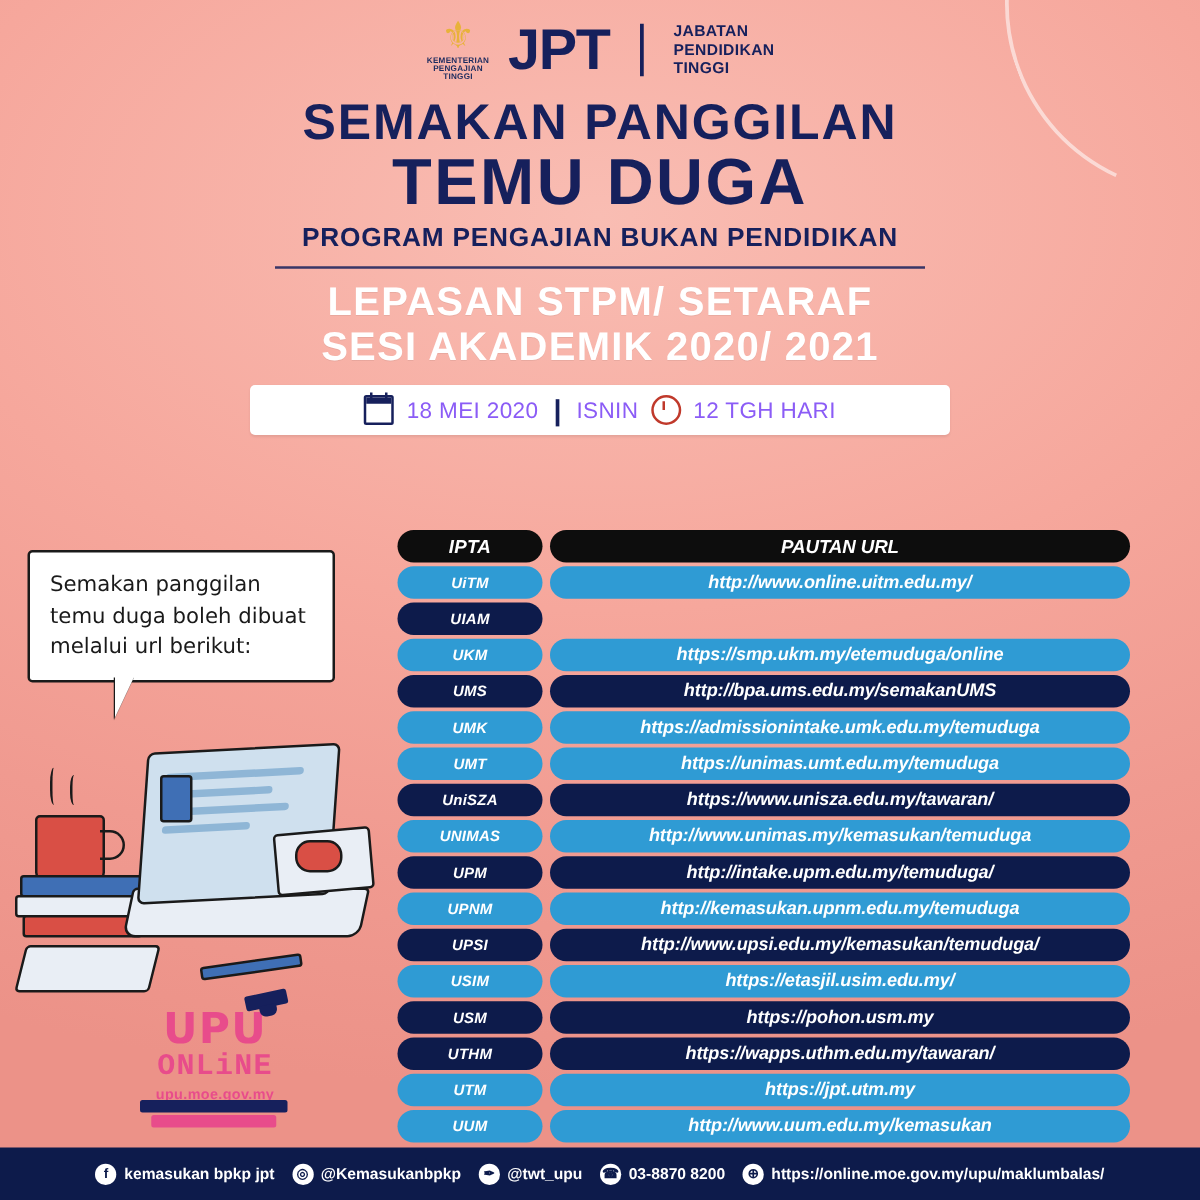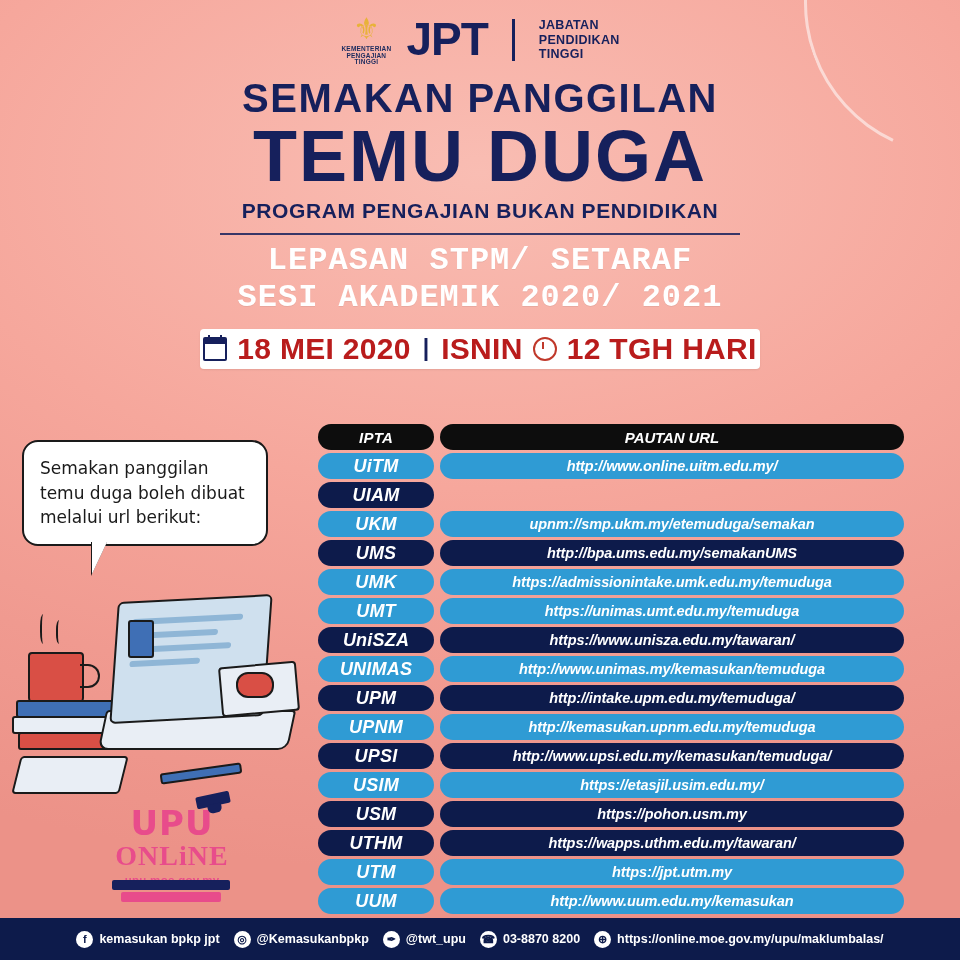--- a/index.html
+++ b/index.html
@@ -117,21 +117,21 @@
     margin-top: 12px;
   }
   .t-semakan {
     font-size: 40px;
     font-weight: bold;
     color: #16205c;
     letter-spacing: 1.5px;
     line-height: 1;
   }
   .t-temuduga {
-    font-size: 72px;
+    font-size: 52px;
     font-weight: bold;
     color: #16205c;
     letter-spacing: 2px;
     line-height: 1.02;
     margin-top: 2px;
   }
   .t-program {
     font-size: 21px;
     font-weight: bold;
     color: #16205c;
@@ -145,40 +145,39 @@
     margin: 10px auto 8px auto;
     opacity: .85;
   }
   .t-lepasan, .t-sesi {
     font-size: 32px;
     font-weight: bold;
     color: #ffffff;
     letter-spacing: 1px;
     line-height: 1.15;
     text-shadow: 0 1px 0 rgba(0,0,0,.06);
-    font-family: Liberation Mono, monospace;
   }
 
   
   .datebar {
     width: 560px;
     margin: 12px auto 0 auto;
     background: #ffffff;
     border-radius: 4px;
     height: 40px;
     display: flex;
     align-items: center;
     justify-content: center;
     gap: 10px;
     box-shadow: 0 1px 2px rgba(0,0,0,.08);
   }
   .datebar .dtext {
-    font-size: 30px;
-    font-weight: bold;
-    color: #b91c1c;
+    font-size: 18px;
+    font-weight: normal;
+    color: #8b5cf6;
     letter-spacing: .3px;
   }
   .datebar .sep {
     font-size: 23px;
     color: #16205c;
     font-weight: bold;
     margin: 0 2px;
   }
   .ico {
     display: inline-block;
@@ -236,21 +235,21 @@
     background: #0d0d0d;
     color: #ffffff;
     font-weight: bold;
     font-size: 15px;
   }
   .cell {
     display: flex;
     align-items: center;
     justify-content: center;
     border-radius: 13px;
-    font-size: 18px;
+    font-size: 12px;
     line-height: 1;
     overflow: hidden;
     white-space: nowrap;
   }
   .c-ipta {
     width: 116px;
     font-weight: bold;
     color: #ffffff;
     letter-spacing: .2px;
   }
@@ -265,21 +264,21 @@
   .tone-dark  { background: #0d1b4b; }
 
   
   .bubble {
     position: absolute;
     left: 22px;
     top: 440px;
     width: 246px;
     background: #ffffff;
     border: 2px solid #1a1a1a;
-    border-radius: 16px;
+    border-radius: 4px;
     padding: 14px 16px;
     box-sizing: border-box;
   }
   .bubble p {
     margin: 0;
     font-size: 17px;
     line-height: 1.45;
     color: #1a1a1a;
     font-family: "DejaVu Sans", sans-serif;
   }
@@ -415,27 +414,27 @@
   }
   .upu-u {
     font-size: 34px;
     font-weight: bold;
     color: #e84c8b;
     letter-spacing: 1px;
     line-height: 1;
     font-family: "DejaVu Sans", sans-serif;
   }
   .upu-o {
-    font-size: 28px;
+    font-size: 24px;
     font-weight: bold;
     color: #e84c8b;
     letter-spacing: 1px;
     line-height: 1;
     margin-top: 2px;
-    font-family: Liberation Serif, serif;
+    font-family: Liberation Mono, monospace;
   }
   .upu-url {
     font-size: 11.5px;
     font-weight: bold;
     color: #e84c8b;
     letter-spacing: .3px;
     margin-top: 4px;
   }
   .mortar {
     position: absolute;
@@ -587,21 +586,21 @@
     <div id="table-body">
         <div class="trow">
           <div class="cell c-ipta tone-light">UiTM</div>
           <div class="cell c-url tone-light">http://www.online.uitm.edu.my/</div>
         </div>
         <div class="trow">
           <div class="cell c-ipta tone-dark">UIAM</div>
         </div>
         <div class="trow">
           <div class="cell c-ipta tone-light">UKM</div>
-          <div class="cell c-url tone-light">upnm://smp.ukm.my/etemuduga/semakan</div>
+          <div class="cell c-url tone-light">https://smp.ukm.my/etemuduga/online</div>
         </div>
         <div class="trow">
           <div class="cell c-ipta tone-dark">UMS</div>
           <div class="cell c-url tone-dark">http://bpa.ums.edu.my/semakanUMS</div>
         </div>
         <div class="trow">
           <div class="cell c-ipta tone-light">UMK</div>
           <div class="cell c-url tone-light">https://admissionintake.umk.edu.my/temuduga</div>
         </div>
         <div class="trow">

